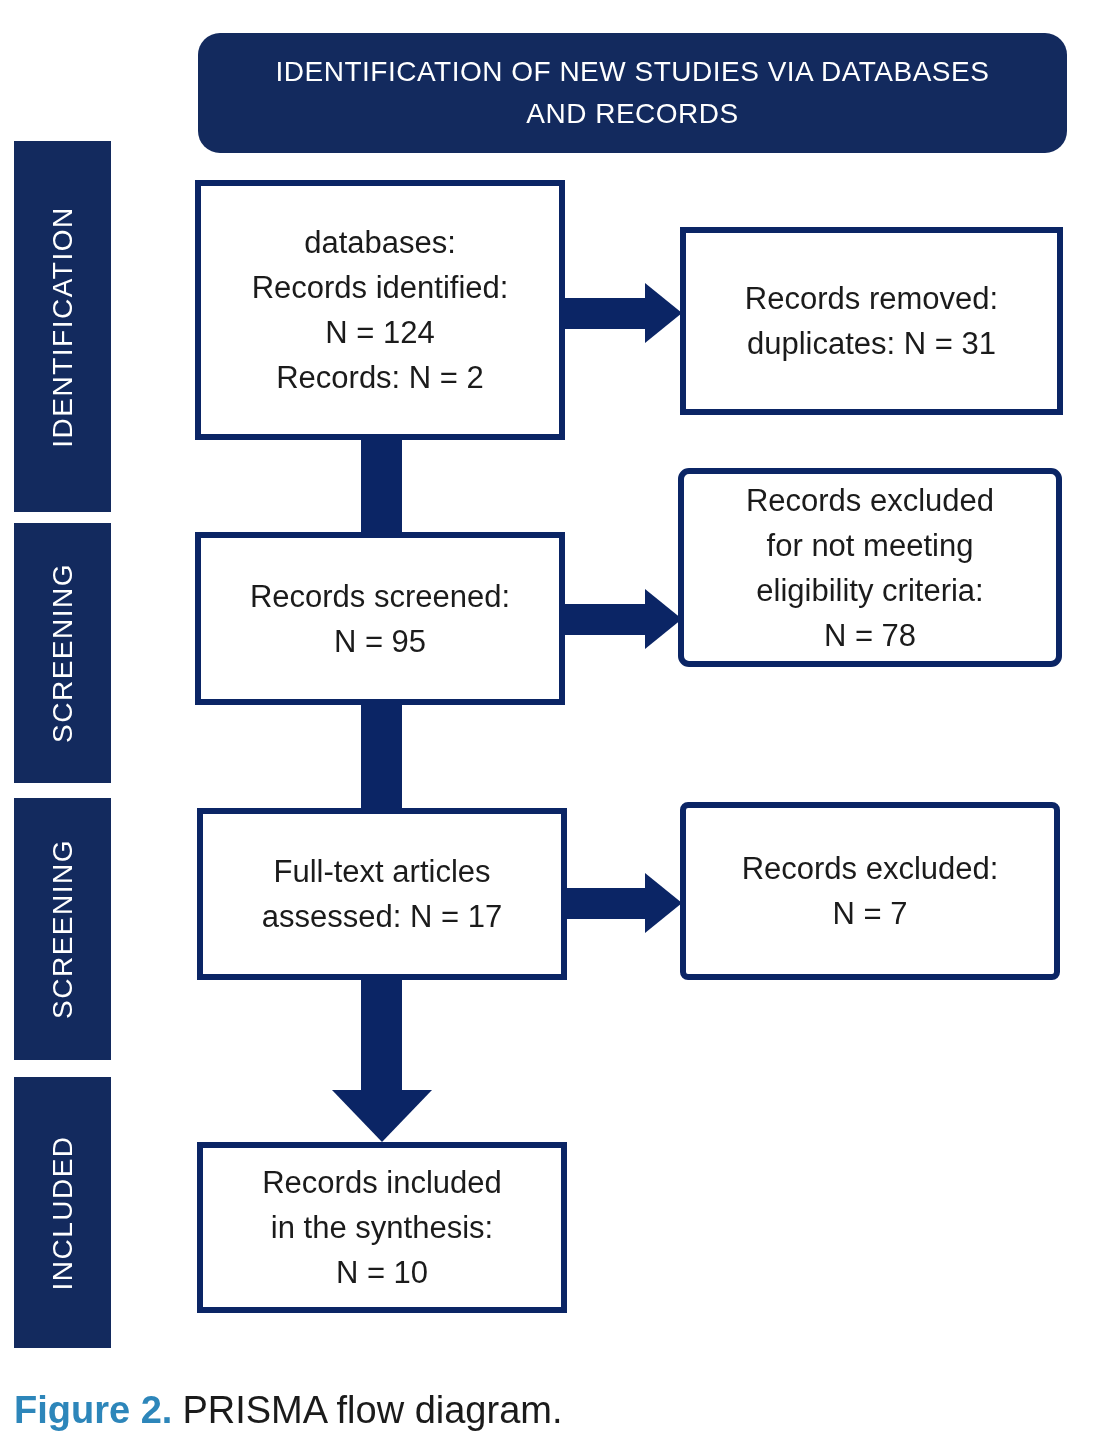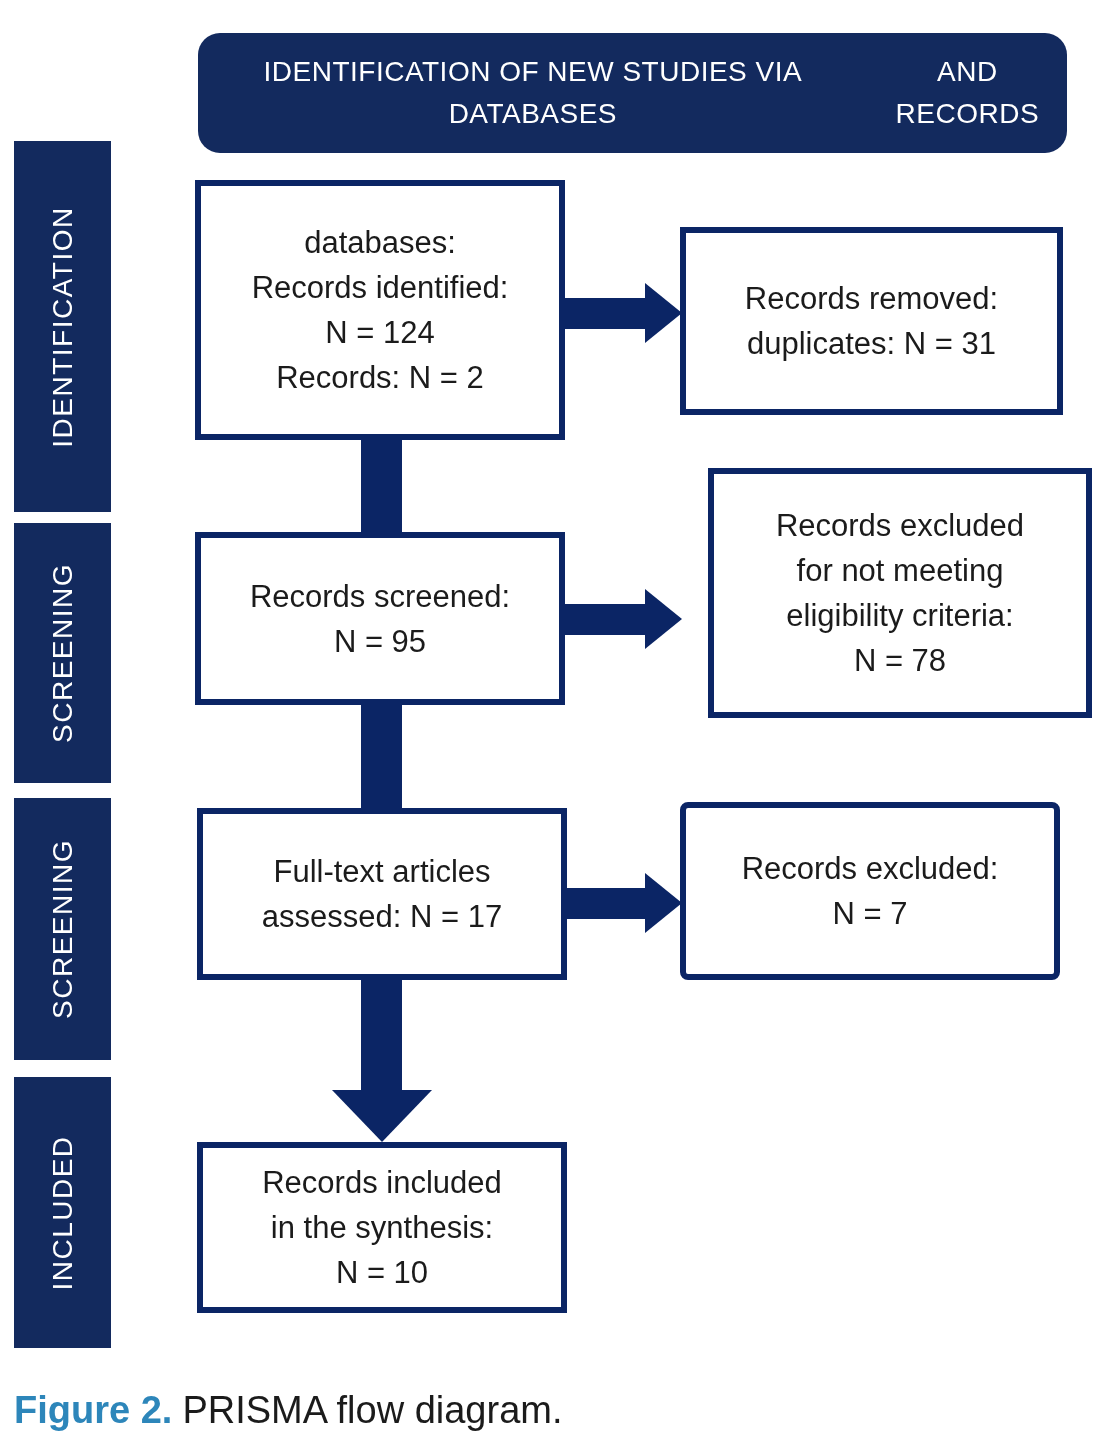--- a/index.html
+++ b/index.html
@@ -15,21 +15,21 @@
     position:relative;
     width:1105px;height:1447px;
     background:#ffffff;
     overflow:hidden;
   }
   
   .banner{
     position:absolute;left:198px;top:33px;width:869px;height:120px;
     background:var(--navy-panel);
     border-radius:22px;
-    display:flex;flex-direction:row;align-items:center;justify-content:center;
+    display:flex;flex-direction:column;align-items:center;justify-content:center;
     color:#ffffff;font-size:28px;line-height:42px;font-weight:500;
     letter-spacing:.5px;text-align:center;
   }
   
   .stage{
     position:absolute;left:14px;width:97px;
     background:var(--navy-panel);
     display:flex;align-items:center;justify-content:center;
     overflow:visible;
   }
@@ -49,21 +49,21 @@
     border:6px solid var(--navy-line);
     display:flex;flex-direction:column;align-items:center;justify-content:center;
     text-align:center;color:var(--ink);
     font-size:31px;line-height:45px;font-weight:400;
   }
   .fbox.b1{left:195px;top:180px;width:370px;height:260px;}
   .fbox.b2{left:195px;top:532px;width:370px;height:173px;align-items:center;}
   .fbox.b3{left:197px;top:808px;width:370px;height:172px;}
   .fbox.b4{left:197px;top:1142px;width:370px;height:171px;}
   .fbox.r1{left:680px;top:227px;width:383px;height:188px;}
-  .fbox.r2{left:708px;top:468px;width:384px;height:250px;}
+  .fbox.r2{left:678px;top:468px;width:384px;height:199px;border-radius:11px;}
   .fbox.r3{left:680px;top:802px;width:380px;height:178px;border-radius:8px;}
   
   .vshaft{position:absolute;width:41px;background:var(--navy-line);}
   .v1{left:361px;top:437px;height:100px;}
   .v2{left:361px;top:702px;height:110px;}
   .v3{left:361px;top:977px;height:113px;}
   .vhead{
     position:absolute;left:332px;top:1090px;width:0;height:0;
     border-left:50px solid transparent;
     border-right:50px solid transparent;

